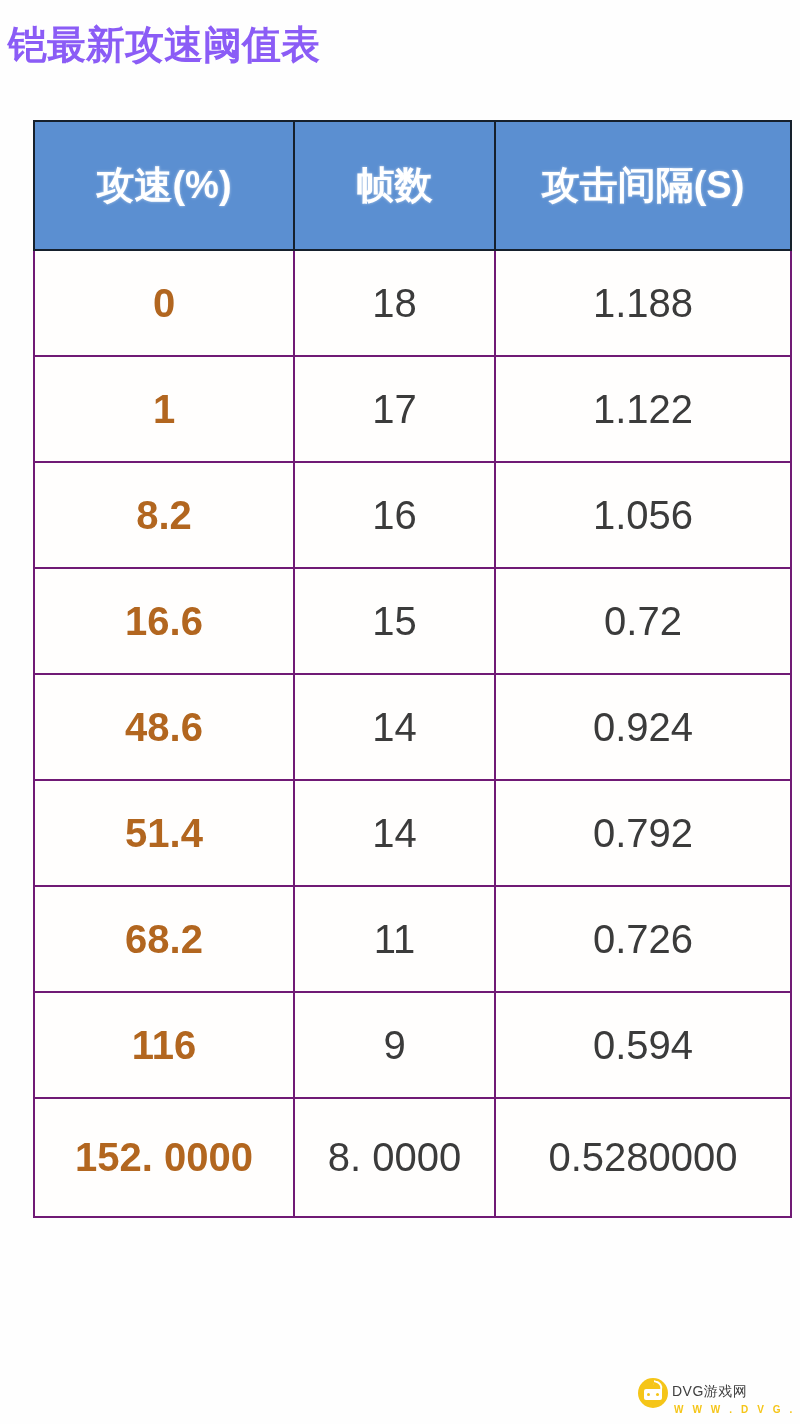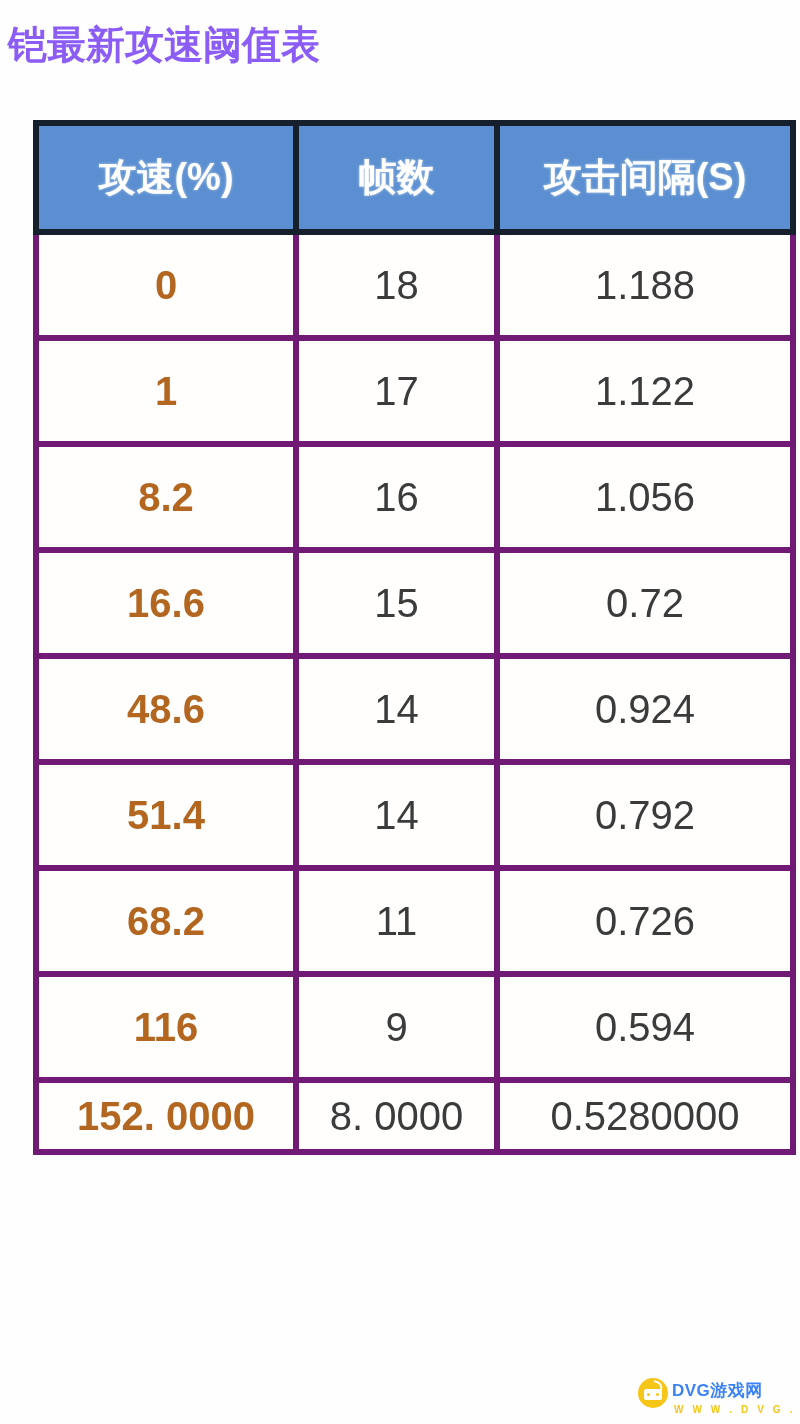--- a/index.html
+++ b/index.html
@@ -36,41 +36,41 @@
     width: 757px;
     border-collapse: collapse;
     table-layout: fixed;
   }
   #speed-table col.c1 { width: 260px; }
   #speed-table col.c2 { width: 201px; }
   #speed-table col.c3 { width: 296px; }
 
   #speed-table th,
   #speed-table td {
-    border: 6px solid #701a75;
+    border: 2px solid #701a75;
     text-align: center;
     vertical-align: middle;
-    padding: 0;
+    padding: 12px;
   }
 
   
   #speed-table thead th {
     background: #5b8fd1;
     height: 103px;
     color: #ffffff;
     font-size: 38px;
     font-weight: bold;
     text-shadow: 0 0 3px rgba(255,255,255,0.55);
     border-color: #16202c;
     white-space: nowrap;
   }
 
   
   #speed-table tbody tr { height: 106px; }
-  #speed-table tbody tr:last-child { height: 72px; }
+  #speed-table tbody tr:last-child { height: 119px; }
 
   #speed-table tbody td {
     background: #fffefd;
     font-size: 40px;
     color: #3b3b3b;
     font-weight: normal;
     white-space: pre;
   }
   #speed-table tbody td.col-speed {
     color: #b2661f;
@@ -123,23 +123,23 @@
     height: 8px;
     border-top: 2px solid #ffffff;
     border-right: 2px solid #ffffff;
     border-radius: 0 8px 0 0;
     transform: rotate(12deg);
   }
   #watermark .wm-main {
     position: absolute;
     left: 34px;
     top: 1px;
-    font-size: 17px;
-    font-weight: bold;
-    color: #3b82f6;
+    font-size: 14px;
+    font-weight: normal;
+    color: #404040;
     letter-spacing: 0.5px;
     white-space: nowrap;
     line-height: 24px;
   }
   #watermark .wm-sub {
     position: absolute;
     left: 36px;
     top: 26px;
     font-size: 10px;
     font-weight: bold;

